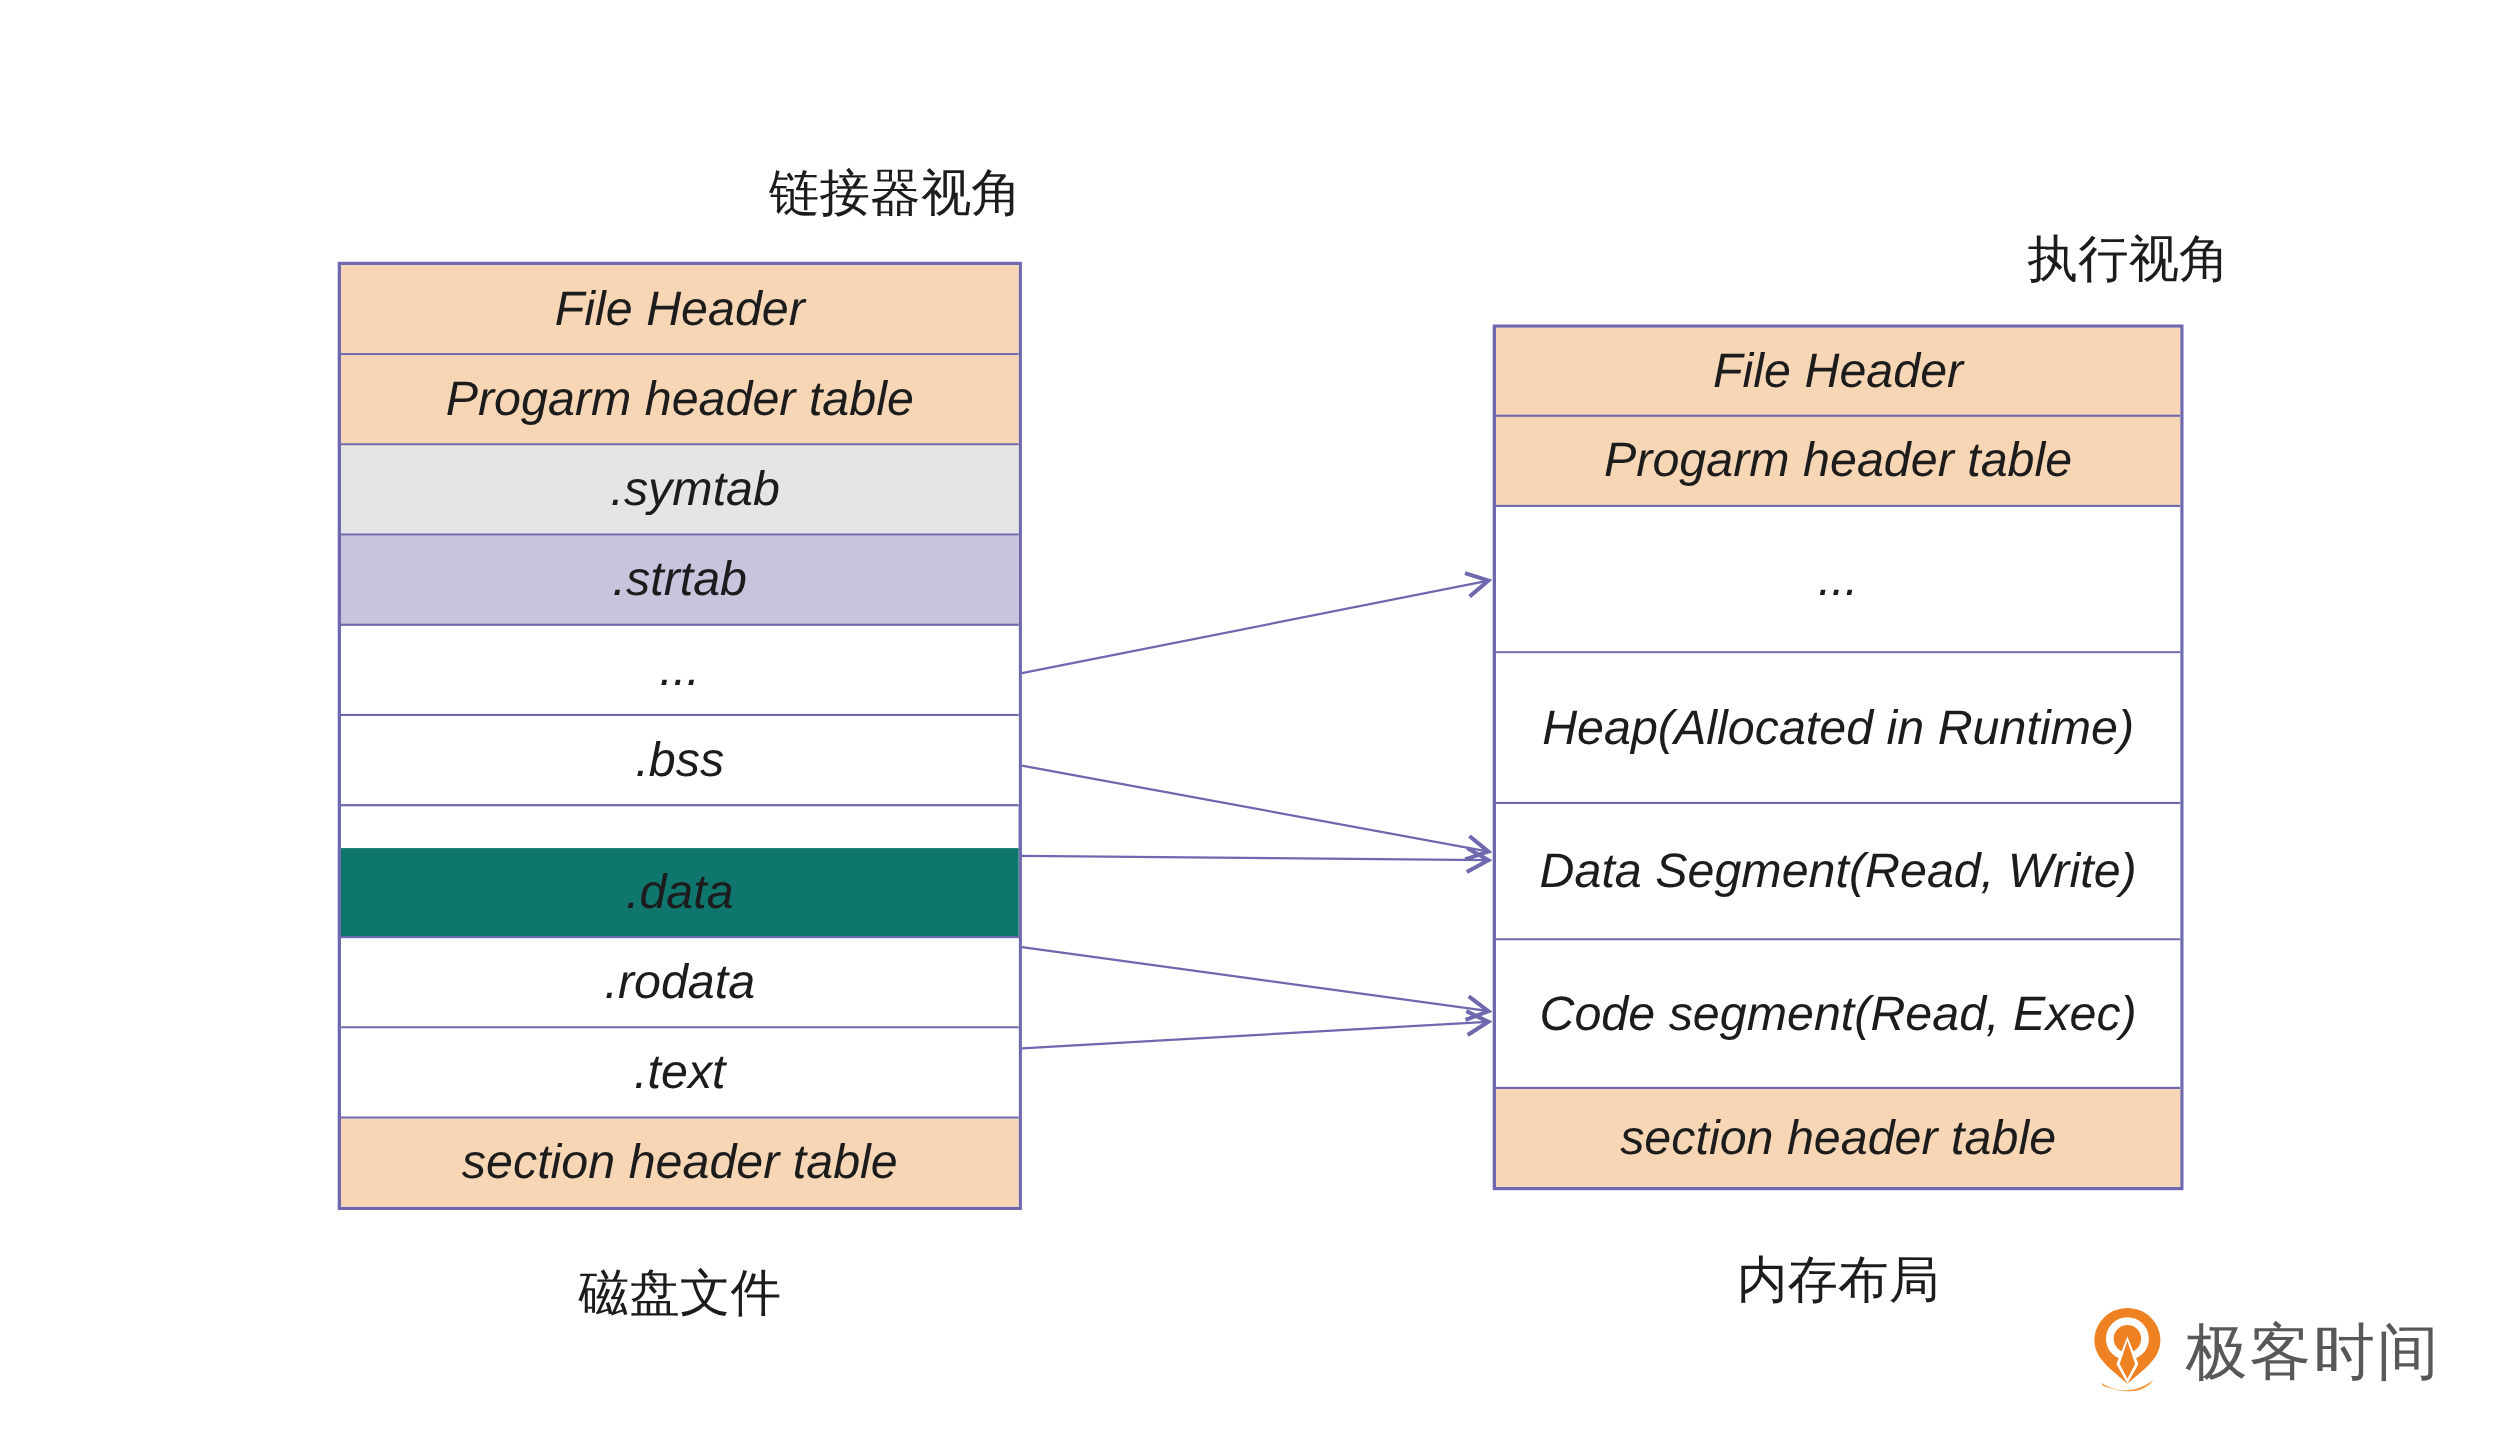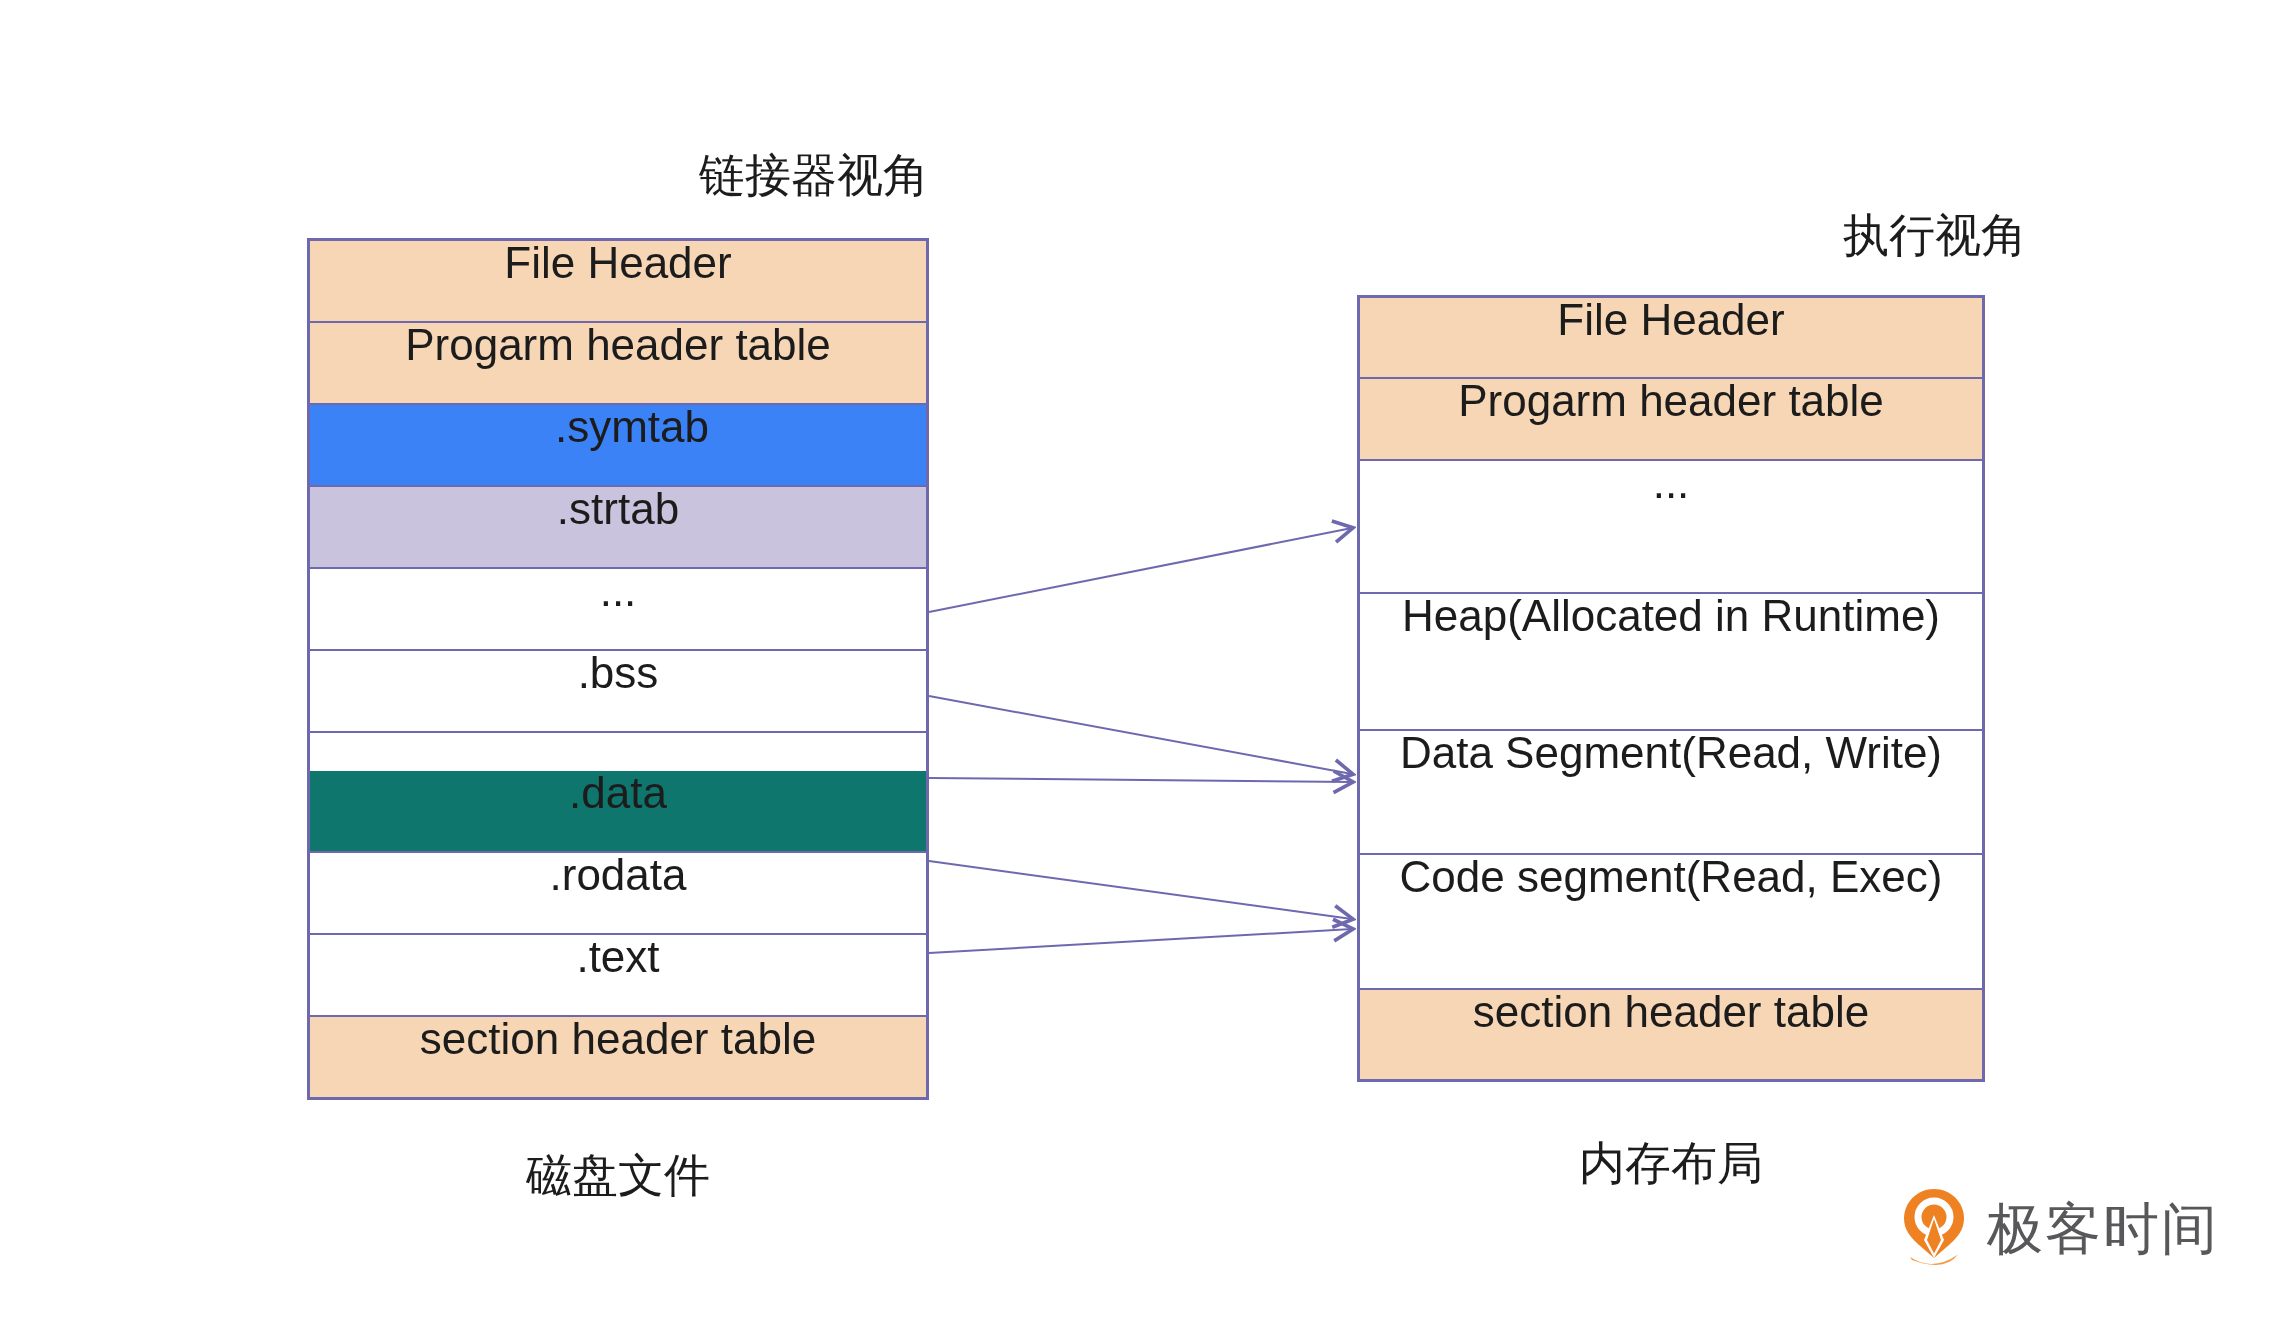--- a/index.html
+++ b/index.html
@@ -32,22 +32,23 @@
     box-sizing:border-box;
     border:3px solid var(--border,#6e69ae);
     background:#fff;
     display:flex;
     flex-direction:column;
   }
   .box .row{
     box-sizing:border-box;
     border-bottom:2px solid var(--border,#6e69ae);
     display:flex;
-    align-items:flex-start;
+    align-items:center;
     justify-content:center;
+    font-style:italic;
   }
   .box .row:last-child{border-bottom:none;}
   .row-label{
     font-size:44px;
     line-height:1;
     white-space:nowrap;
   }
   .flex1{flex:1 1 auto;}
   .arrow-layer{
     position:absolute;
@@ -76,21 +77,21 @@
 
   <div class="view-title" style="left:307px;top:150px;width:622px;">链接器视角</div>
 
   <div class="box" style="left:307px;top:238px;width:622px;height:862px;">
     <div class="row flex1" style="background: rgb(246, 214, 181);">
       <span class="row-label">File Header</span>
     </div>
     <div class="row flex1" style="background: rgb(246, 214, 181);">
       <span class="row-label">Progarm header table</span>
     </div>
-    <div class="row flex1" style="background: #3b82f6; padding-left: 28px;">
+    <div class="row flex1" style="background: #e5e5e5; padding-left: 28px;">
       <span class="row-label">.symtab</span>
     </div>
     <div class="row flex1" style="background: rgb(202, 195, 222);">
       <span class="row-label">.strtab</span>
     </div>
     <div class="row flex1" style="background: rgb(255, 255, 255);">
       <span class="row-label">...</span>
     </div>
     <div class="row flex1" style="background: rgb(255, 255, 255);">
       <span class="row-label">.bss</span>

